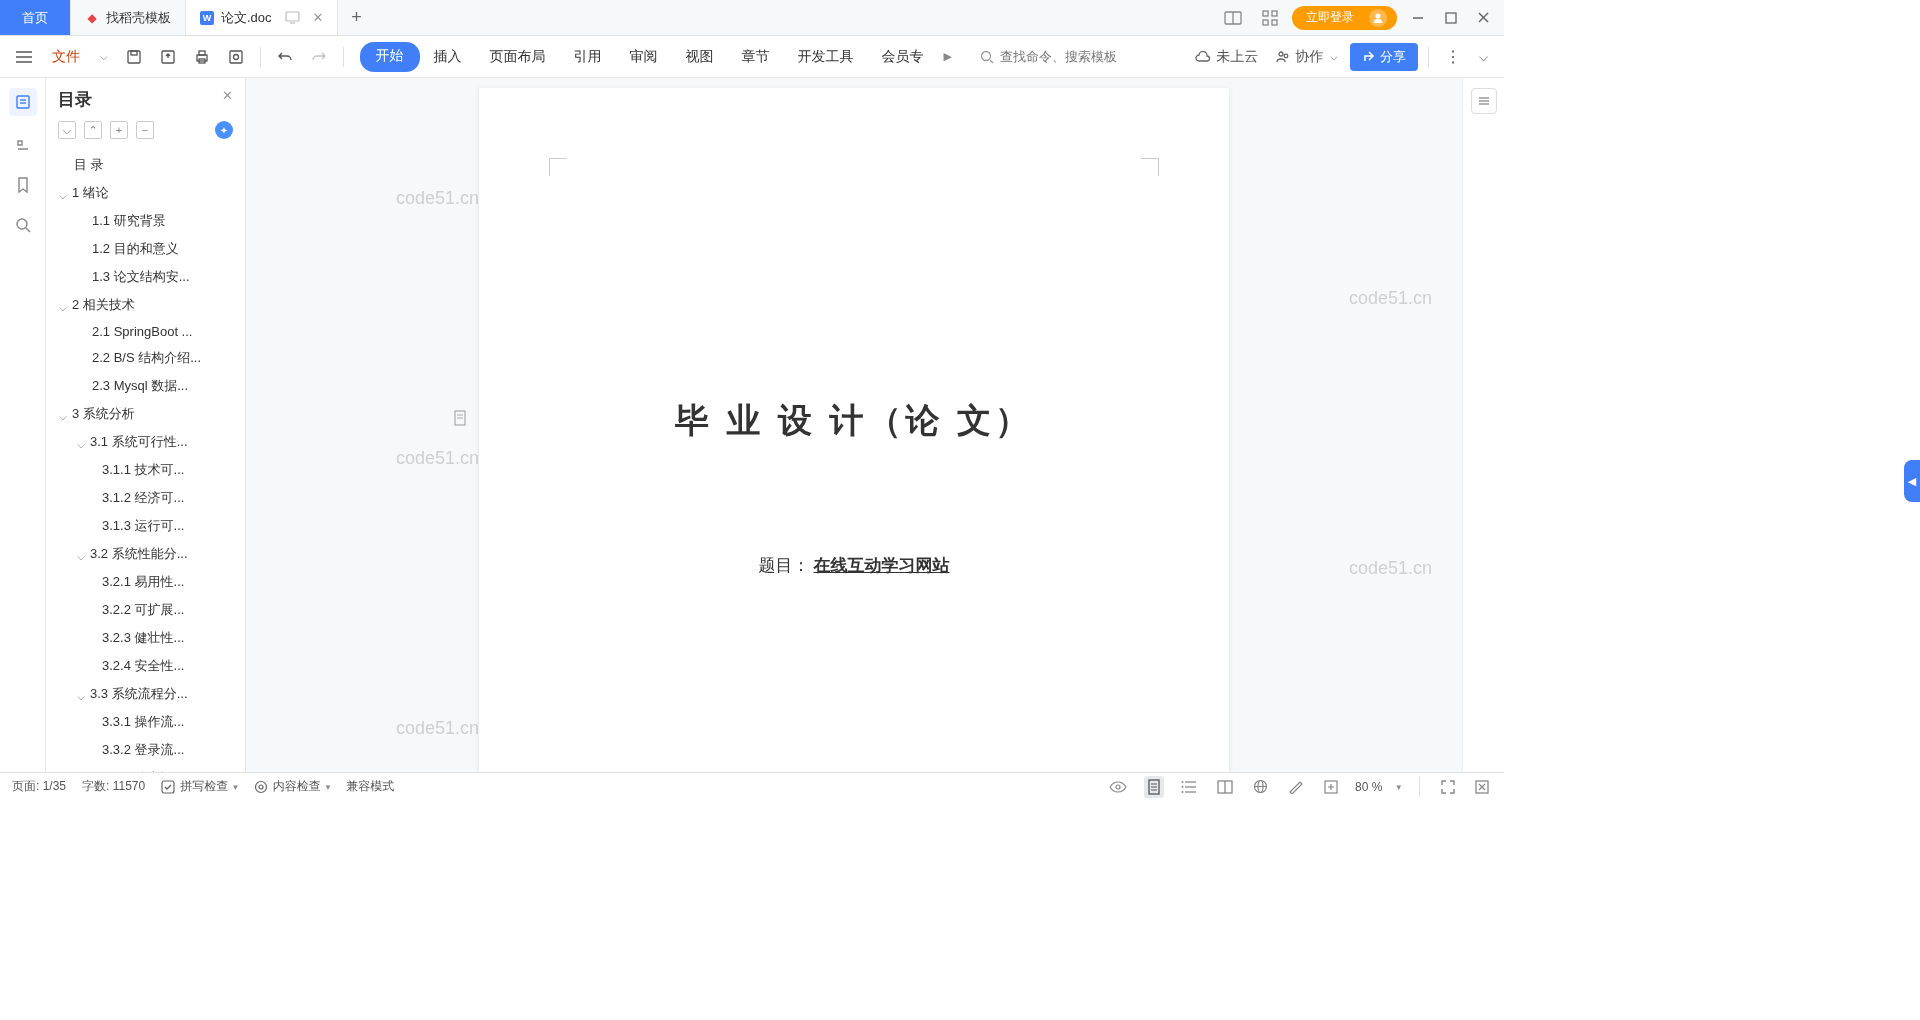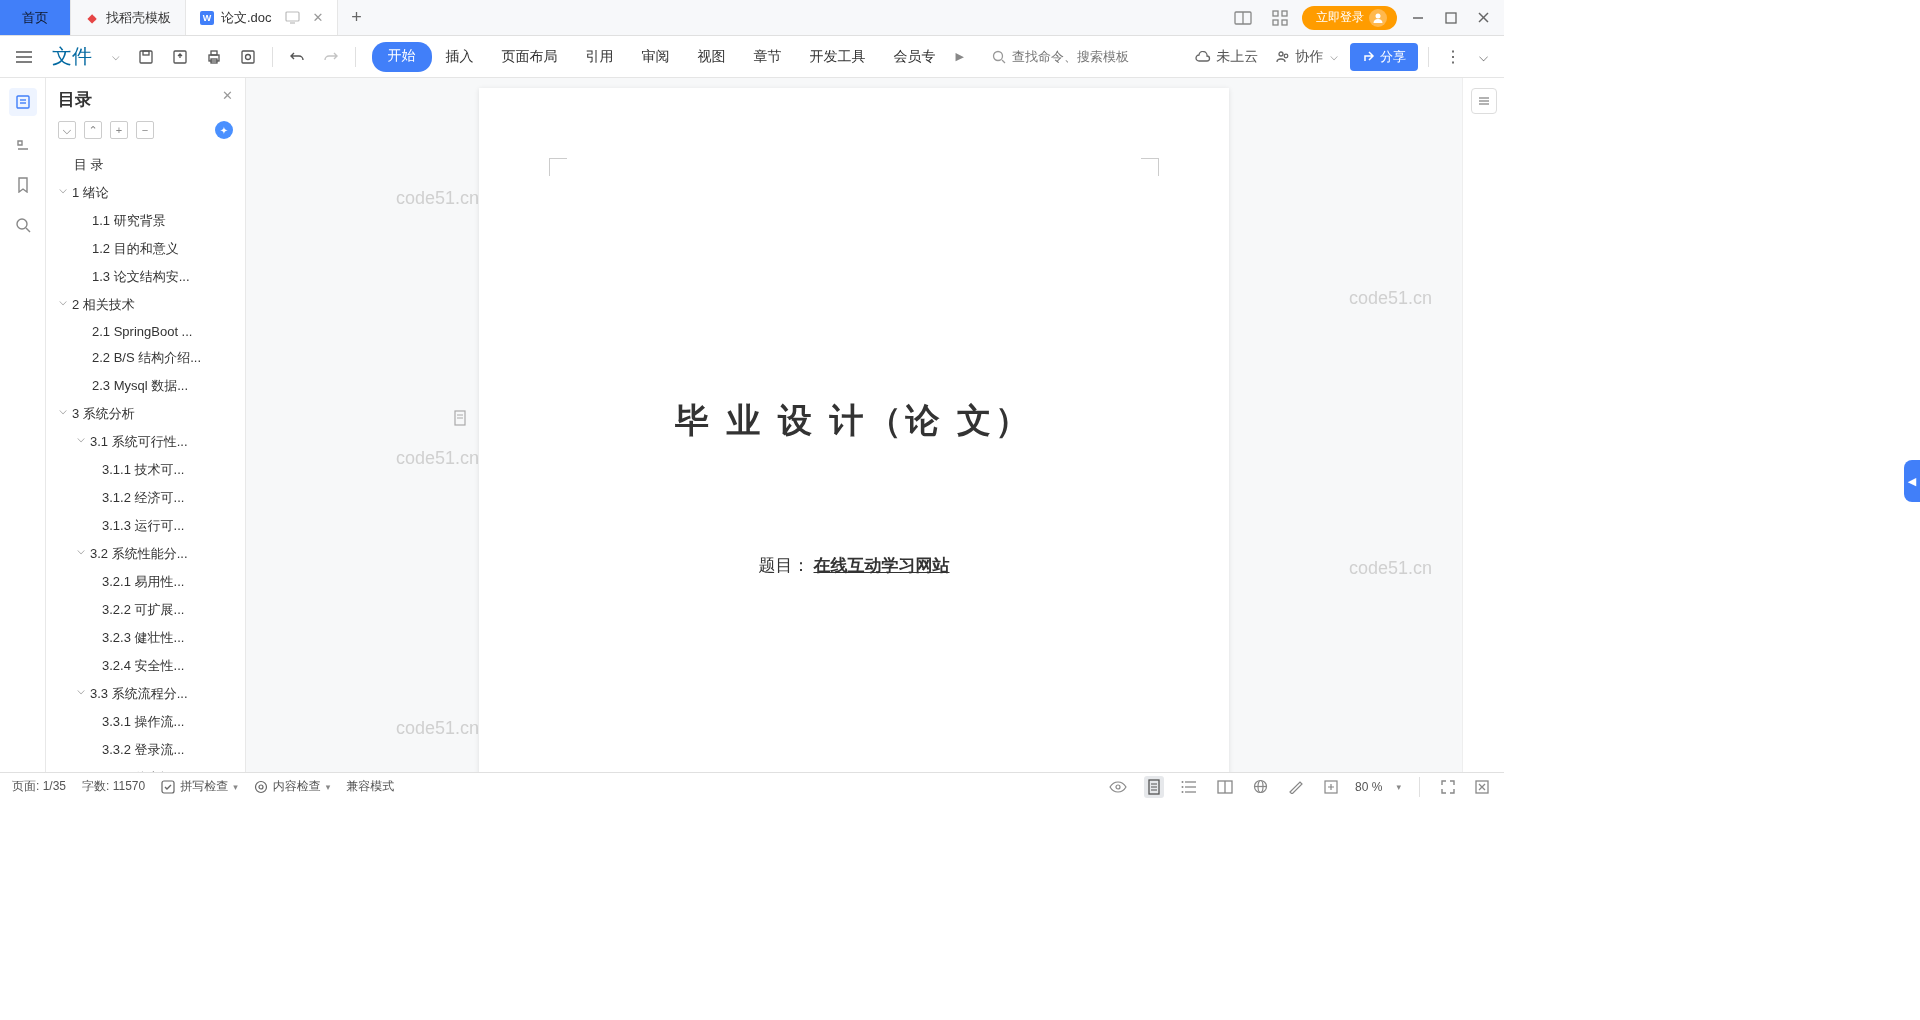--- a/index.html
+++ b/index.html
@@ -1,31 +1,31 @@
 <!DOCTYPE html>
 <html><head>
 <meta charset="utf-8">
 <style>
 *{margin:0;padding:0;box-sizing:border-box;font-family:"Microsoft YaHei",sans-serif;-webkit-font-smoothing:antialiased}
 body{width:1504px;height:800px;background:#fff;overflow:hidden;font-size:13px;color:#333}
 .titlebar{height:36px;display:flex;align-items:stretch;background:#f7f8fa;border-bottom:1px solid #e0e0e0}
 .tab{display:flex;align-items:center;padding:0 14px;gap:7px;border-right:1px solid #e6e6e6;cursor:pointer;font-size:13px}
-.tab.home{background:#417ff9;color:#0f172a;padding:0 22px}
+.tab.home{background:#417ff9;color:#ffffff;padding:0 22px}
 .tab.active{background:#fff}
 .tab .ico{width:14px;height:14px;display:inline-flex;align-items:center;justify-content:center;font-size:12px}
 .tab .close{margin-left:6px;color:#999}
 .tab .pc{margin-left:6px;color:#aaa}
 .addtab{width:36px;display:flex;align-items:center;justify-content:center;color:#666;font-size:18px}
 .titleright{margin-left:auto;display:flex;align-items:center;gap:8px;padding-right:8px}
 .trbtn{padding:4px 6px;color:#666;cursor:pointer;display:flex;align-items:center}
-.login{background:#ff9c00;color:#fff;border-radius:14px;padding:3px 10px 3px 14px;display:flex;align-items:center;gap:5px;font-size:12px}
+.login{background:#ff9c00;color:#fff;border-radius:14px;padding:3px 10px 3px 14px;display:flex;align-items:center;gap:15px;font-size:12px}
 .login .av{width:18px;height:18px;border-radius:50%;background:#ffb84d;display:flex;align-items:center;justify-content:center}
 .toolbar{height:42px;display:flex;align-items:center;padding:0 10px;gap:6px;border-bottom:1px solid #e5e5e5;background:#fff}
 .tbtn{padding:4px 6px;color:#555;cursor:pointer;display:flex;align-items:center;font-size:14px}
-.tbtn.txt{font-size:20px;color:#0369a1;padding:4px 8px}
+.tbtn.txt{font-size:14px;color:#c2410c;padding:4px 8px}
 .sep{width:1px;height:20px;background:#e0e0e0;margin:0 4px}
 .menutabs{display:flex;gap:0;margin-left:6px}
 .mtab{padding:6px 14px;font-size:14px;color:#333;cursor:pointer}
 .mtab.active{background:#417ff9;color:#fff;border-radius:14px;padding:5px 16px}
 .search{flex:0 0 auto;display:flex;align-items:center;border-radius:4px;padding:3px 8px;color:#999;gap:6px;margin-left:8px}
 .search input{border:none;outline:none;font-size:13px;width:140px;color:#333;background:transparent}
 .trgroup{margin-left:auto;display:flex;align-items:center;gap:6px}
 .pill{background:#417ff9;color:#fff;border-radius:4px;padding:5px 12px;display:flex;align-items:center;gap:5px;font-size:13px}
 .body{display:flex;height:calc(100% - 36px - 42px - 28px)}
 .iconbar{width:46px;border-right:1px solid #e8e8e8;display:flex;flex-direction:column;align-items:center;padding-top:10px;gap:18px}
@@ -34,21 +34,21 @@
 .outline{width:200px;border-right:1px solid #e8e8e8;display:flex;flex-direction:column;overflow:hidden}
 .outhdr{display:flex;align-items:flex-start;padding:10px 12px 6px}
 .outhdr h3{font-size:17px;font-weight:600;flex:1}
 .outhdr .x{color:#999;cursor:pointer}
 .outtools{display:flex;align-items:center;gap:8px;padding:4px 12px 8px;color:#888}
 .outtools .ot{width:18px;height:18px;border:1px solid #ccc;display:flex;align-items:center;justify-content:center;font-size:11px;cursor:pointer;border-radius:2px}
 .outtools .bot{margin-left:auto;width:18px;height:18px;border-radius:50%;background:#4a90ff;display:flex;align-items:center;justify-content:center;color:#fff;font-size:10px}
 .tree{flex:1;overflow-y:auto;padding:4px 0 10px;font-size:13px}
 .tree::-webkit-scrollbar{width:6px}
 .tree::-webkit-scrollbar-thumb{background:#ddd;border-radius:3px}
-.tnode{padding:5px 10px 5px 0;cursor:pointer;white-space:nowrap;overflow:hidden;text-overflow:ellipsis;color:#333;display:flex;align-items:flex-start}
+.tnode{padding:5px 10px 5px 0;cursor:pointer;white-space:nowrap;overflow:hidden;text-overflow:ellipsis;color:#333;display:flex;align-items:flex-end}
 .tnode .chv{display:inline-block;width:14px;text-align:center;color:#888;font-size:10px;margin-right:2px}
 .l0{padding-left:10px}
 .l1{padding-left:28px}
 .l2{padding-left:46px}
 .l3{padding-left:56px}
 .canvas{flex:1;background:#f7f8f9;position:relative;overflow:auto;display:flex;justify-content:center;padding-top:10px}
 .page{width:750px;min-height:1060px;background:#fff;box-shadow:0 1px 5px rgba(0,0,0,.1);position:relative;padding:80px 80px}
 .corner{position:absolute;width:18px;height:18px;border:1px solid #ccc}
 .corner.tl{top:70px;left:70px;border-right:none;border-bottom:none}
 .corner.tr{top:70px;right:70px;border-left:none;border-bottom:none}

